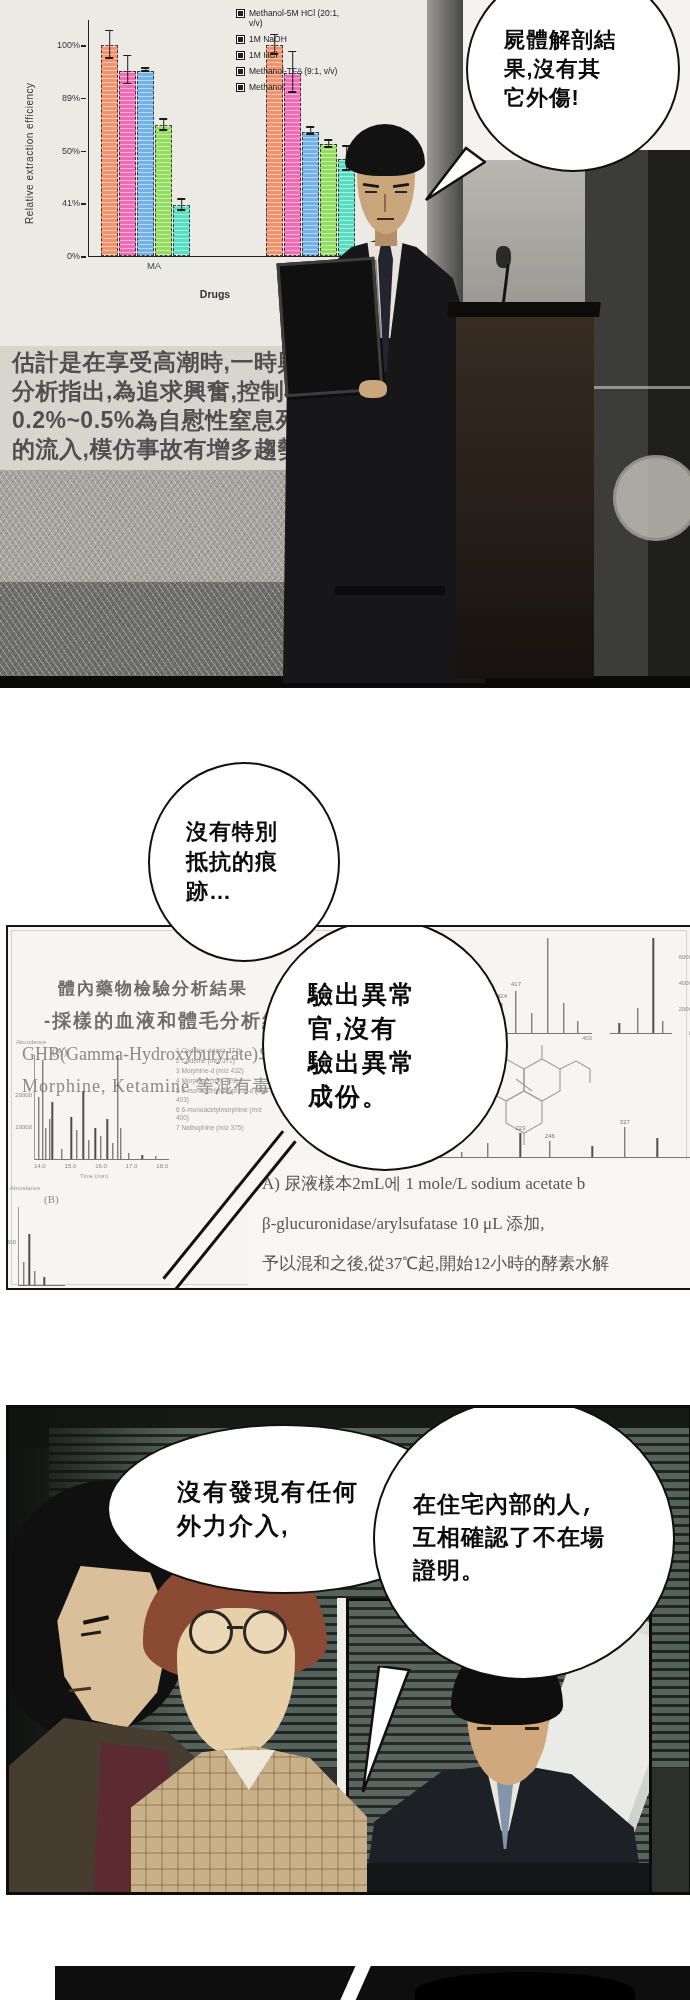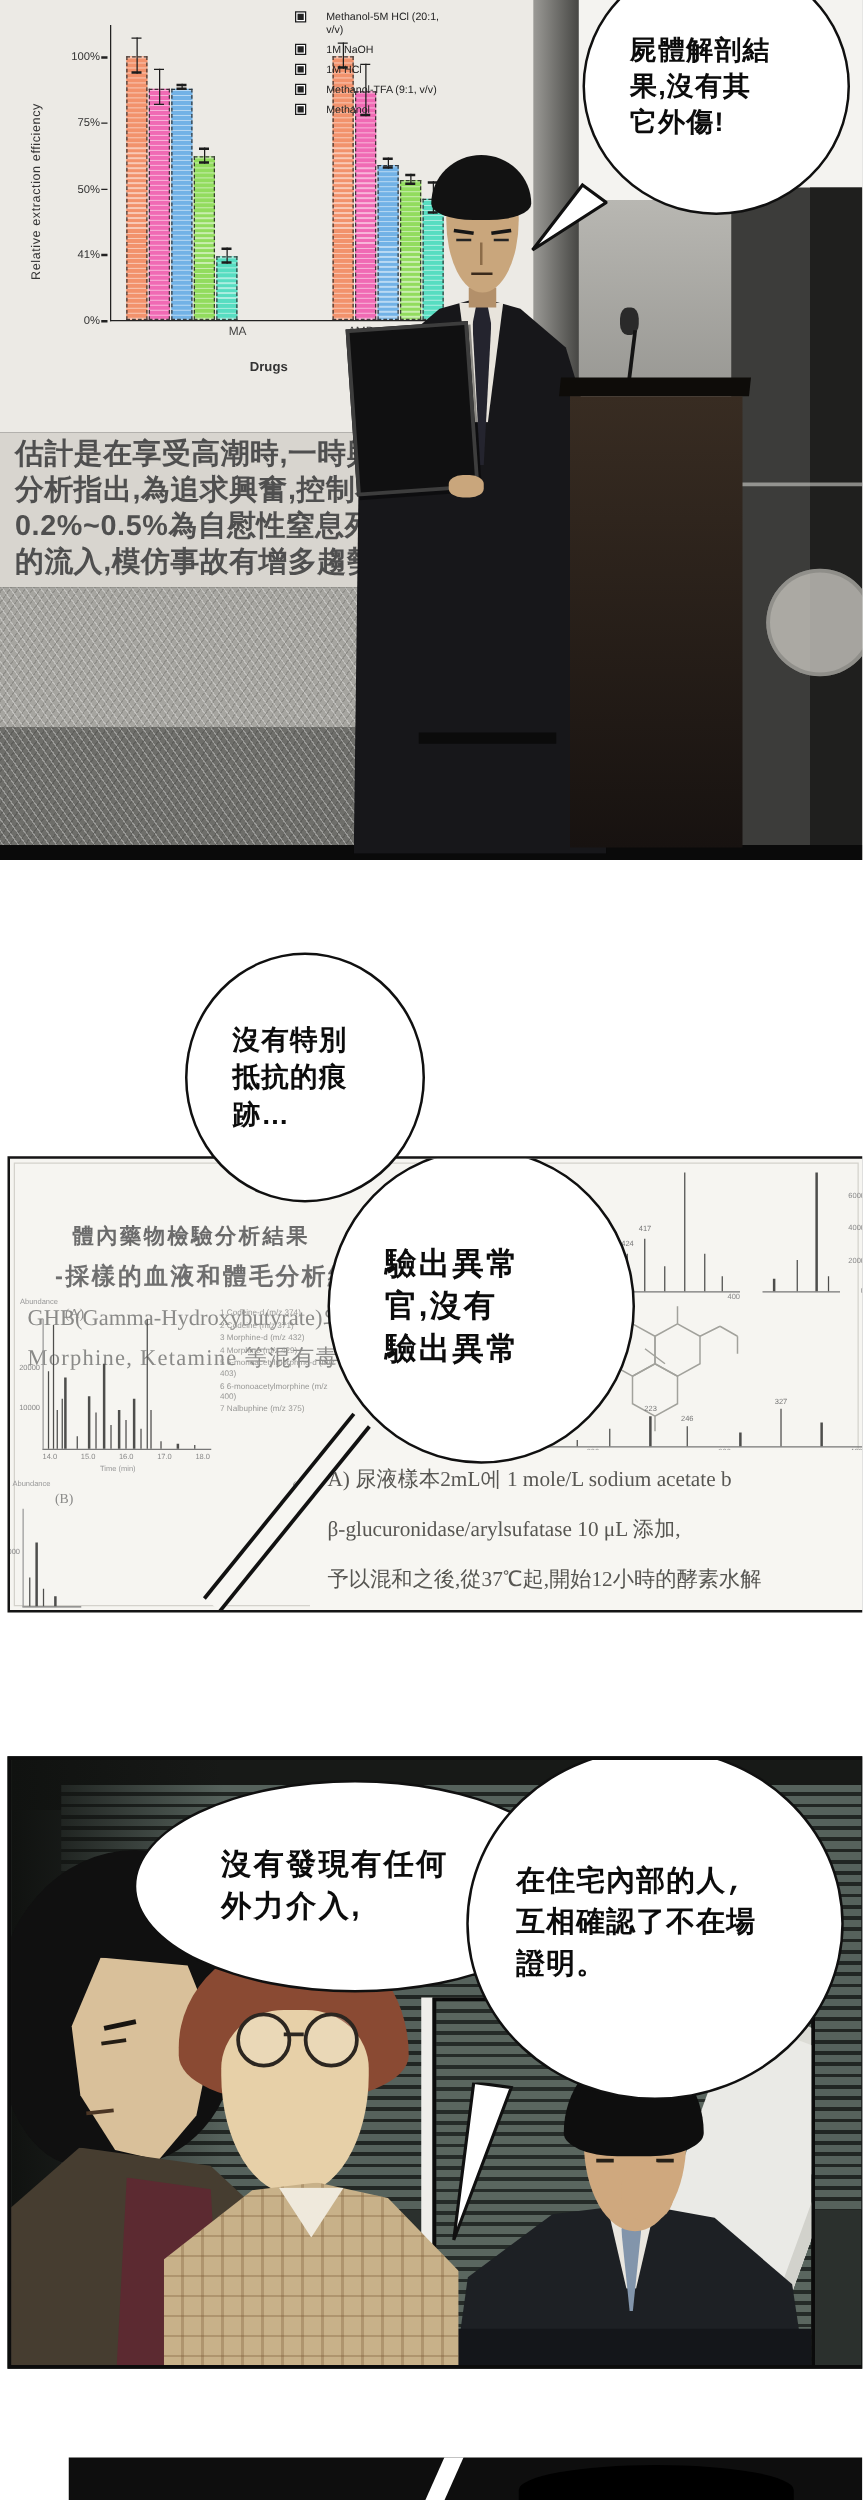--- a/index.html
+++ b/index.html
@@ -34,24 +34,24 @@
   .bar{width:17px;position:relative;box-sizing:border-box;border:1px dashed rgba(35,35,35,.85);
        background-image:repeating-linear-gradient(180deg,rgba(255,255,255,.5) 0 1px,transparent 1px 4px);}
   .err{position:absolute;left:50%;width:1.6px;background:#1c1c1c;transform:translateX(-50%);}
   .err::before,.err::after{content:"";position:absolute;left:50%;transform:translateX(-50%);width:8px;height:1.6px;background:#1c1c1c;}
   .err::before{top:0;} .err::after{bottom:0;}
   #yticks{position:absolute;left:14px;top:12px;width:44px;height:236px;}
   #yticks span{position:absolute;right:4px;font-size:9px;color:#333;transform:translateY(50%);margin-top:16px;}
   #yticks span::after{content:"";position:absolute;right:-6px;top:50%;width:5px;height:1.5px;background:#222;}
   #xcats{position:absolute;left:62px;top:252px;width:254px;height:14px;font-size:9.5px;color:#444;}
   #xcats span{position:absolute;transform:translateX(-50%);}
-  #xcats span:nth-child(1){left:26%;margin-left:36px;} #xcats span:nth-child(2){left:79%;}
+  #xcats span:nth-child(1){left:26%;} #xcats span:nth-child(2){left:79%;}
   #xlab{position:absolute;left:62px;top:280px;width:254px;text-align:center;font-size:10.5px;font-weight:bold;color:#333;}
   #legend{position:absolute;right:-4px;top:0;width:116px;display:flex;flex-direction:column;gap:6px;}
-  .lg-item{display:flex;gap:16px;font-size:8.5px;line-height:10px;color:#222;}
+  .lg-item{display:flex;gap:4px;font-size:8.5px;line-height:10px;color:#222;}
   .lg-marker{width:7px;height:7px;border:1.5px solid #1a1a1a;background:#fff;position:relative;flex:none;margin-top:1px;}
   .lg-marker::after{content:"";position:absolute;inset:1px;background:#222;}
   
   #caption{position:absolute;left:12px;top:348px;width:450px;z-index:2;font-size:23px;line-height:29px;
            color:#4f4f4f;letter-spacing:.5px;font-weight:600;}
   
   #presenter{position:absolute;left:275px;top:118px;width:215px;height:560px;z-index:5;}
   .p-hair{position:absolute;left:70px;top:6px;width:80px;height:52px;background:#121212;
           border-radius:50% 50% 42% 42%/75% 75% 25% 25%;}
   .p-face{position:absolute;left:82px;top:32px;width:58px;height:84px;background:#c9a67c;
@@ -195,21 +195,21 @@
     <div class="wall-band"></div>
     <div class="wall-dark"></div>
     <div class="wall-line"></div>
     <div class="emblem"></div>
     <div class="bottom-bar"></div>
 
     <div id="chart">
       <div class="ylab">Relative extraction efficiency</div>
       <div id="yticks">
           <span style="bottom: 89.3%;">100%</span>
-          <span style="bottom: 67%;">75%</span>
+          <span style="bottom: 67%;">89%</span>
           <span style="bottom: 44.6%;">50%</span>
           <span style="bottom: 22.3%;">41%</span>
           <span style="bottom: 0%;">0%</span>
         </div>
       <div id="plot">
         <div class="bar-group">
             <div class="bar" style="height: 210.714px; background-color: rgb(242, 146, 108);">
               <i class="err" style="height: 29.5px; bottom: 195.964px;"></i>
             </div>
             <div class="bar" style="height: 185.429px; background-color: rgb(240, 106, 180);">
@@ -464,20 +464,21 @@
         <div class="pline">A) 尿液樣本2mL에 1 mole/L sodium acetate b</div>
         <div class="pline">β-glucuronidase/arylsufatase 10 μL 添加,</div>
         <div class="pline">予以混和之後,從37℃起,開始12小時的酵素水解</div>
       </div>
 
     <div id="tailB"></div>
     <div class="bubble" id="bubble-b">
         <div class="bline">驗出異常</div>
         <div class="bline">官,沒有</div>
         <div class="bline">驗出異常</div>
+        <div class="bline">成份。</div>
       </div>
   </div>
 
   <div id="panel3">
     <div id="p3-topband"></div>
     <div id="p3-blinds" class="blinds"></div>
     <div id="p3-vignette"></div>
 
     <div id="inset">
       <div class="blinds2"></div>

